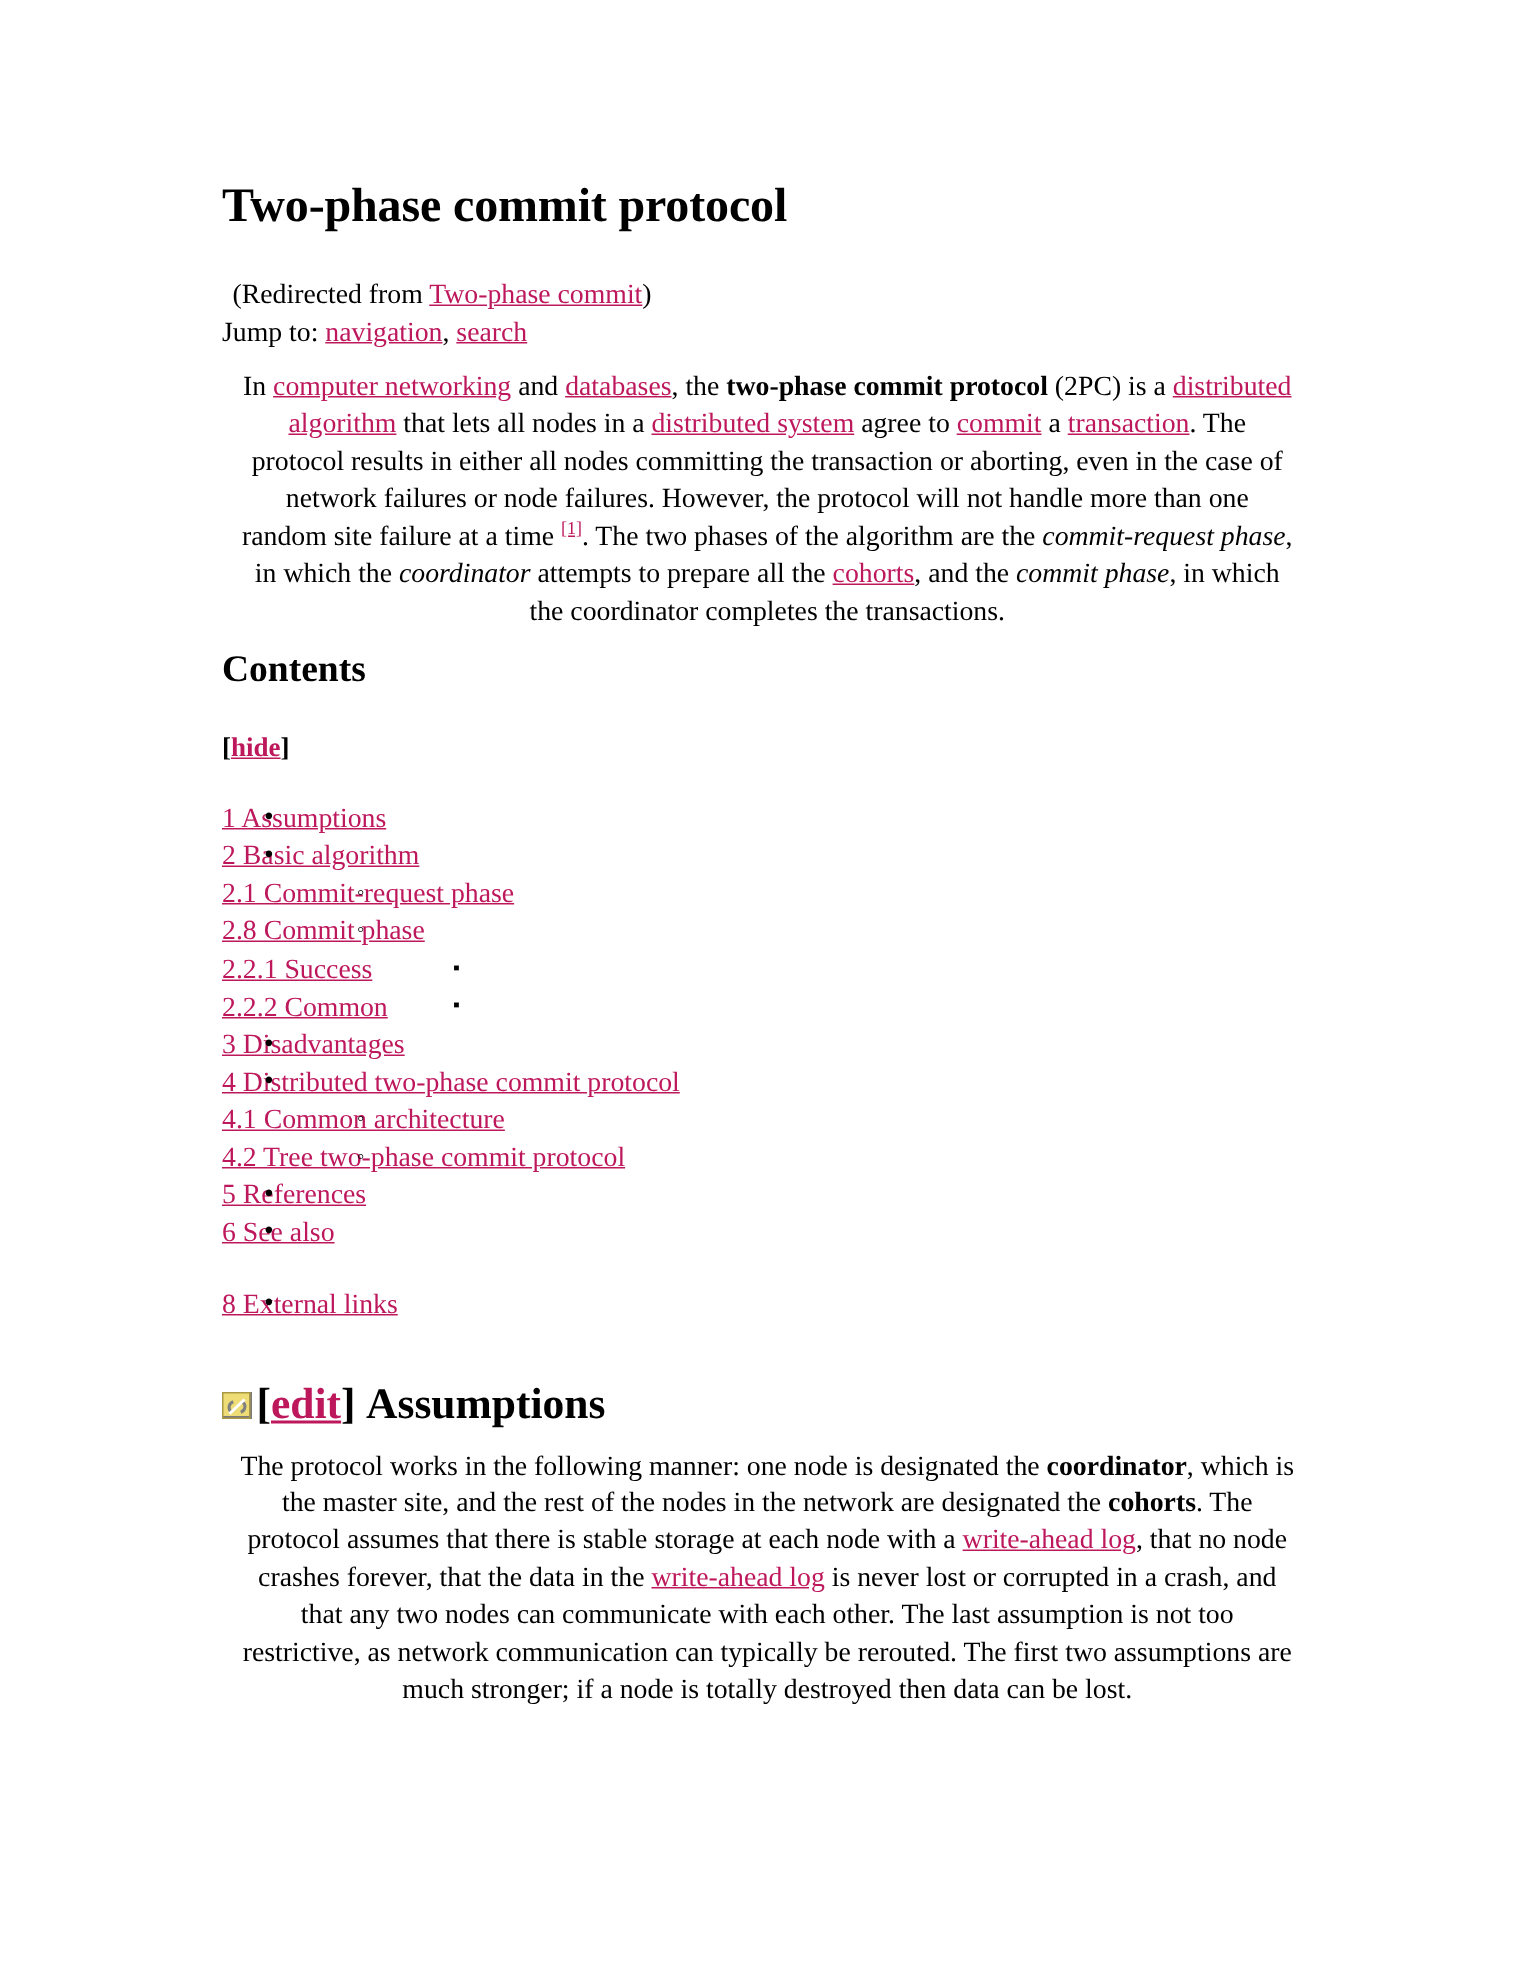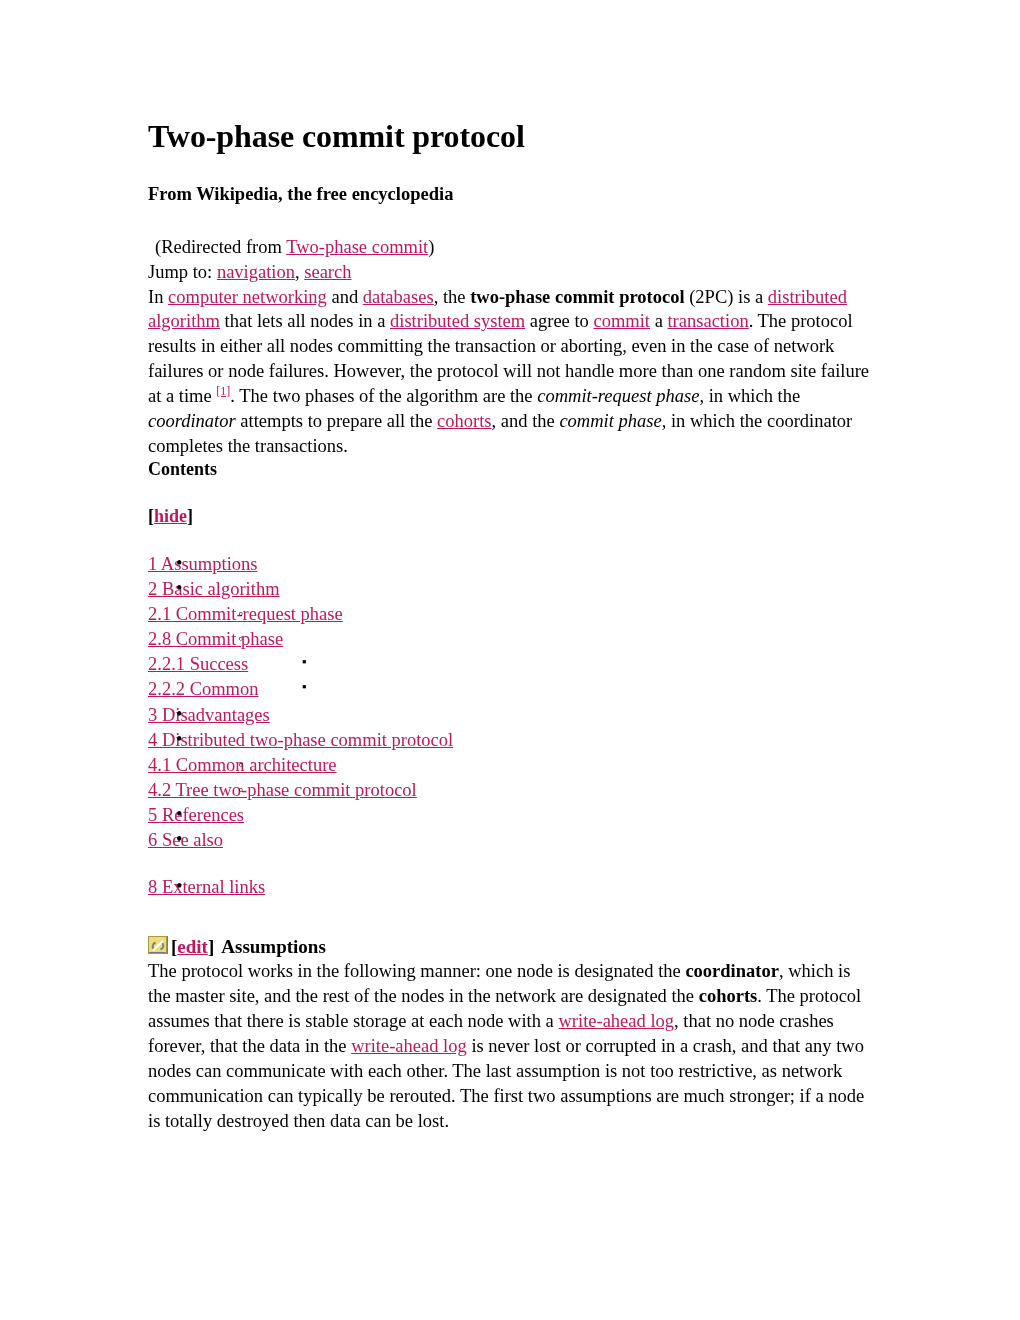--- a/index.html
+++ b/index.html
@@ -53,27 +53,27 @@
   .sub-block {
     margin-top: 30px;
     font-size: 18.5px;
     line-height: 1.34;
   }
   .redirect-line { padding-left: 7px; }
 
   p.body {
     font-size: 18.5px;
     line-height: 1.345;
-    margin: 0;
-    text-align: left;
+    margin: 12px;
+    text-align: center;
   }
   .intro { margin-top: 31px; }
 
   h2.section {
-    font-size: 18px;
+    font-size: 25px;
     font-weight: bold;
     margin: 0;
     line-height: 1.2;
   }
   .contents-head { margin-top: 39px; }
 
   .hide-line {
     font-size: 18px;
     margin-top: 26px;
     line-height: 1.2;
@@ -114,21 +114,21 @@
     position: absolute;
     left: 154px;
     top: 0px;
     font-size: 13px;
     line-height: 1.6;
   }
   li.gap-before { margin-top: 22px; }
 
   .assumptions-head {
     margin-top: 36px;
-    font-size: 19px;
+    font-size: 29px;
     font-weight: bold;
     line-height: 1.2;
     display: block;
   }
   .edit-icon {
     display: inline-block;
     width: 22px;
     height: 20px;
     vertical-align: -3px;
     margin-right: 1px;
@@ -163,21 +163,20 @@
 </head>
 <body>
 
 <div class="page">
   <div class="content">
 
     <div class="title-wrap">
       <h1 class="title">Two-phase commit protocol</h1>
     </div>
 
-    <div class="tagline">From Wikipedia, the free encyclopedia</div>
 
     <div class="sub-block">
       <div class="redirect-line"><span>(Redirected from </span><a class="link">Two-phase commit</a><span>)</span></div>
       <div class="jump-line"><span>Jump to: </span><a class="link">navigation</a><span>, </span><a class="link">search</a></div>
     </div>
 
     <p class="body intro"><span>In </span><a class="link">computer networking</a><span> and </span><a class="link">databases</a><span>, the </span><b>two-phase commit protocol</b><span> (2PC) is a </span><a class="link">distributed algorithm</a><span> that lets all nodes in a </span><a class="link">distributed system</a><span> agree to </span><a class="link">commit</a><span> a </span><a class="link">transaction</a><span>. The protocol results in either all nodes committing the transaction or aborting, even in the case of network failures or node failures. However, the protocol will not handle more than one random site failure at a time </span><sup class="ref"><a class="link">[1]</a></sup><span>. The two phases of the algorithm are the </span><i>commit-request phase</i><span>, in which the </span><i>coordinator</i><span> attempts to prepare all the </span><a class="link">cohorts</a><span>, and the </span><i>commit phase</i><span>, in which the coordinator completes the transactions.</span></p>
 
     <h2 class="section contents-head">Contents</h2>
 

